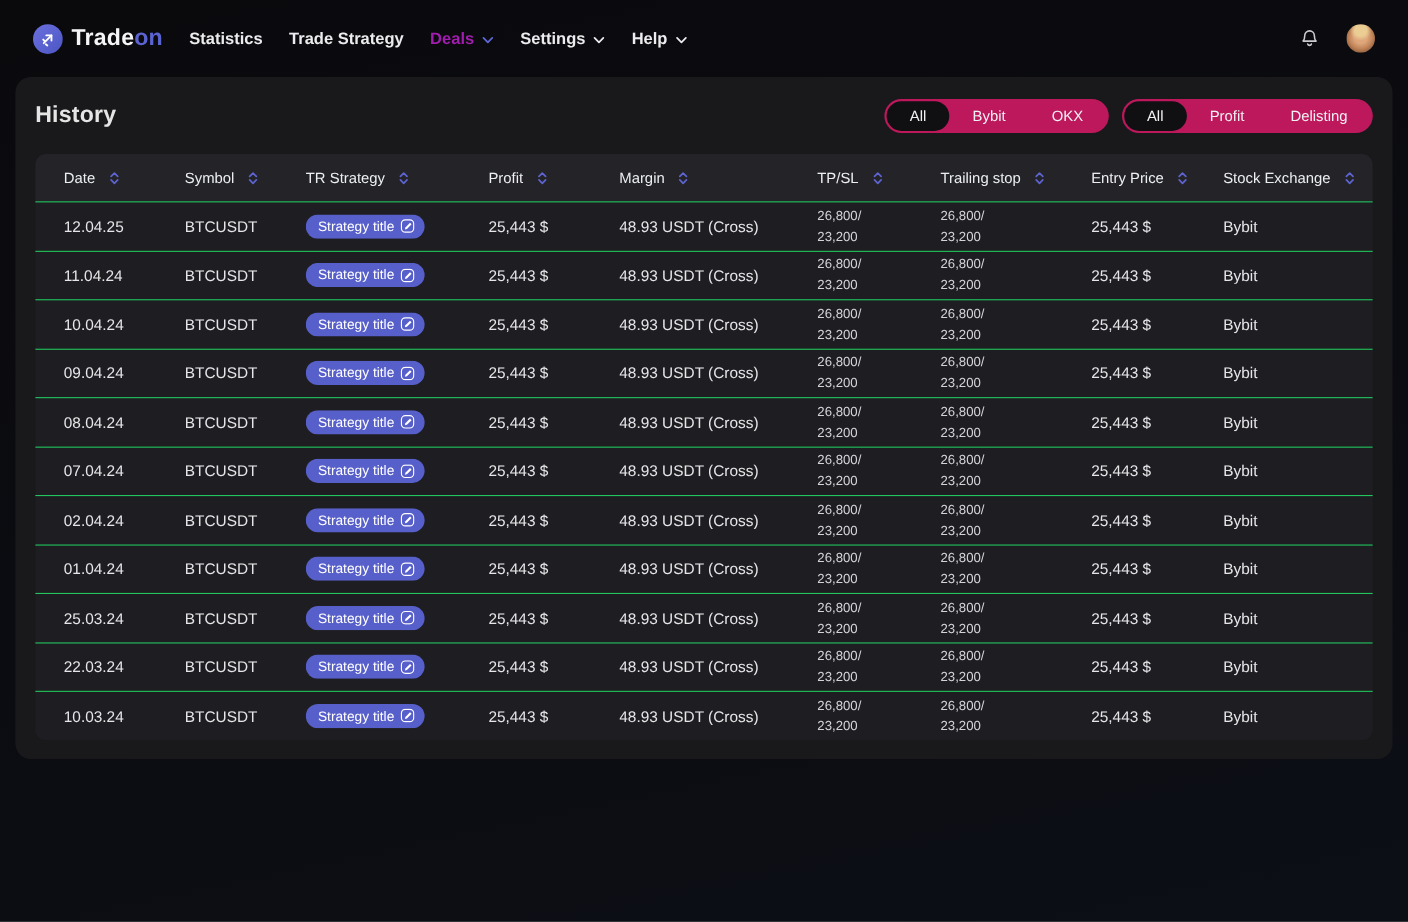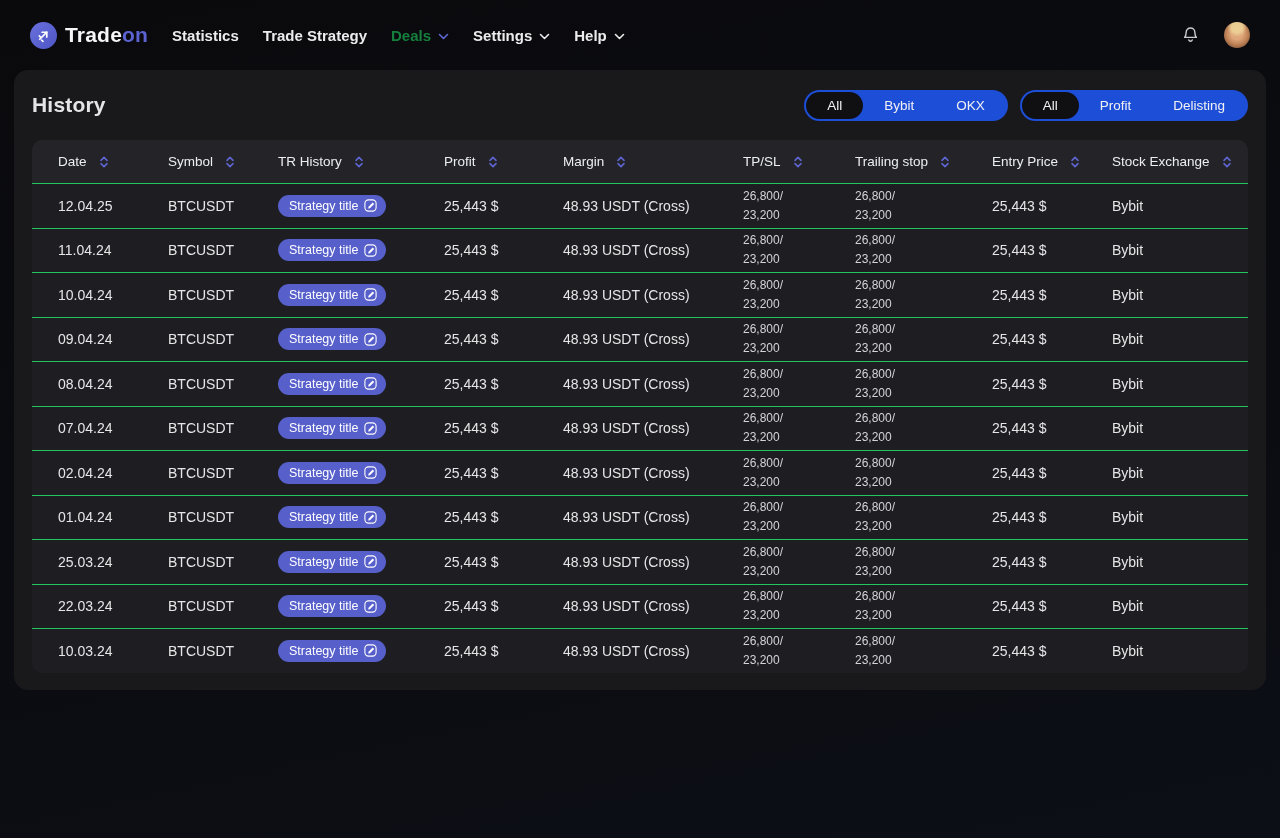--- a/index.html
+++ b/index.html
@@ -18,41 +18,41 @@
   .brand { display:flex; align-items:center; gap:8px; margin-right:24px; cursor:pointer; }
   .logo-circle {
     width:27px; height:27px; border-radius:50%;
     background: linear-gradient(135deg,#6a71dd 0%, #4d55c4 100%);
     display:flex; align-items:center; justify-content:center; flex:0 0 auto;
   }
   .brand-text { font-size:21px; font-weight:700; letter-spacing:.2px; color:#f5f5f7; }
   .brand-text .accent { color:#5b63d0; }
   .nav-items { list-style:none; display:flex; gap:24px; margin:0; padding:0; font-size:15px; }
   .nav-item { display:flex; align-items:center; gap:7px; cursor:pointer; color:#ececee; padding:6px 0;font-weight:bold; }
-  .nav-item.active { color:#15803d; }
+  .nav-item.active { color:#a21caf; }
   .nav-item .chev { margin-top:2px; }
   .nav-right { margin-left:auto; display:flex; align-items:center; gap:22px; }
   .icon-btn { background:none; border:none; padding:2px; cursor:pointer; display:flex; }
   .avatar {
     width:26px; height:26px; border-radius:50%; cursor:pointer; border:none; padding:0;
     background:
       radial-gradient(circle at 50% 20%, rgba(236,208,150,.95) 0 22%, rgba(236,208,150,0) 40%),
       radial-gradient(circle at 50% 45%, #dfa67c 0 30%, #c08457 55%, #8a5a3e 80%, #5a3a2a 100%);
   }
 
   
   .panel {
     margin:0 14px; height:620px;
     background:#19191c; border-radius:14px;
   }
   .panel-head { display:flex; align-items:center; justify-content:space-between; height:70px; padding:0 18px; }
   .page-title { margin:0; font-size:21px; font-weight:600; letter-spacing:.2px; color:#e5e5e5; }
 
   .filters { display:flex; gap:12px; }
-  .segmented { display:flex; background:#1d4ed8; border-radius:16px; height:31px; padding:2px; }
+  .segmented { display:flex; background:#be185d; border-radius:16px; height:31px; padding:2px; }
   .segment {
     padding:0 21px; height:27px; display:flex; align-items:center;
     font-size:13.5px; color:#f1f1f3; border-radius:14px; cursor:pointer; background:none; border:none;
     font-family:inherit;
   }
   .segment.selected { background:#101013; }
 
   
   .table { margin:0 18px; border-radius:10px; overflow:hidden; }
   .grid-cols {
@@ -157,21 +157,21 @@
             </svg>
         </div>
         <div class="th">
           <span>Symbol</span>
           <svg class="sort" width="10" height="14" viewBox="0 0 10 14" fill="none" stroke="#5d64cf" stroke-width="1.6" stroke-linecap="round" stroke-linejoin="round">
               <path d="M2 5.4 L5 2.4 L8 5.4"></path>
               <path d="M2 8.6 L5 11.6 L8 8.6"></path>
             </svg>
         </div>
         <div class="th">
-          <span>TR History</span>
+          <span>TR Strategy</span>
           <svg class="sort" width="10" height="14" viewBox="0 0 10 14" fill="none" stroke="#5d64cf" stroke-width="1.6" stroke-linecap="round" stroke-linejoin="round">
               <path d="M2 5.4 L5 2.4 L8 5.4"></path>
               <path d="M2 8.6 L5 11.6 L8 8.6"></path>
             </svg>
         </div>
         <div class="th">
           <span>Profit</span>
           <svg class="sort" width="10" height="14" viewBox="0 0 10 14" fill="none" stroke="#5d64cf" stroke-width="1.6" stroke-linecap="round" stroke-linejoin="round">
               <path d="M2 5.4 L5 2.4 L8 5.4"></path>
               <path d="M2 8.6 L5 11.6 L8 8.6"></path>

